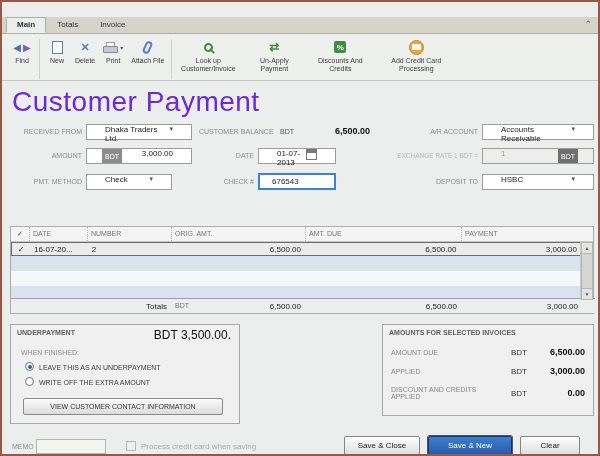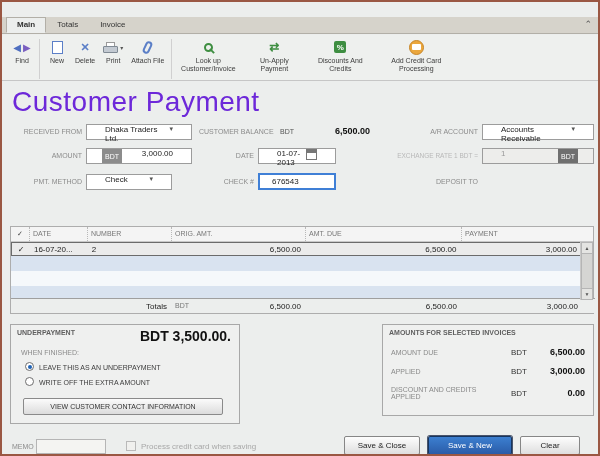--- a/index.html
+++ b/index.html
@@ -221,20 +221,24 @@
   </div>
 
   <div class="lbl r" style="left:8px;top:176px;width:72px;">PMT. METHOD</div>
   <div class="field" style="left:84px;top:172px;width:86px;">
     <span>Check</span>
     <span class="caret">▾</span>
   </div>
   <div class="lbl r" style="left:198px;top:176px;width:54px;">CHECK #</div>
   <input class="chk-field" style="left: 256px; top: 171px; width: 78px;" value="676543">
   <div class="lbl r" style="left:366px;top:176px;width:110px;">DEPOSIT TO</div>
+  <div class="field" style="left:480px;top:172px;width:112px;">
+    <span>HSBC</span>
+    <span class="caret">▾</span>
+  </div>
 
   <div class="grid">
     <div class="ghead">
       <div class="gh" style="width:18px;">✓</div>
       <div class="gh" style="width:58px;">DATE</div>
       <div class="gh" style="width:84px;">NUMBER</div>
       <div class="gh" style="width:134px;">ORIG. AMT.</div>
       <div class="gh" style="width:156px;">AMT. DUE</div>
       <div class="gh" style="width:121px;">PAYMENT</div>
     </div>
@@ -262,21 +266,21 @@
     </div>
     <div class="vscroll">
       <div class="sbtn">▲</div>
       <div class="sthumb"></div>
       <div class="sbtn">▼</div>
     </div>
   </div>
 
   <div class="panel" style="left:8px;top:322px;width:230px;height:100px;">
     <div class="ptitle">UNDERPAYMENT</div>
-    <div style="position:absolute;right:8px;top:3px;font-size:14px;font-weight:bold;color:#111;">BDT 3,500.00.</div>
+    <div style="position:absolute;right:8px;top:3px;font-size:12px;font-weight:normal;color:#111;">BDT 3,500.00.</div>
     <div class="lbl" style="left:10px;top:24px;">WHEN FINISHED:</div>
     <span class="radio sel" style="left:14px;top:37px;"></span>
     <div class="rlabel" style="left:28px;top:39px;">LEAVE THIS AS AN UNDERPAYMENT</div>
     <span class="radio" style="left:14px;top:52px;"></span>
     <div class="rlabel" style="left:28px;top:54px;">WRITE OFF THE EXTRA AMOUNT</div>
     <div class="pbtn" style="left:12px;top:73px;width:200px;">VIEW CUSTOMER CONTACT INFORMATION</div>
   </div>
 
   <div class="panel" style="left:380px;top:322px;width:212px;height:92px;">
     <div class="ptitle">AMOUNTS FOR SELECTED INVOICES</div>

